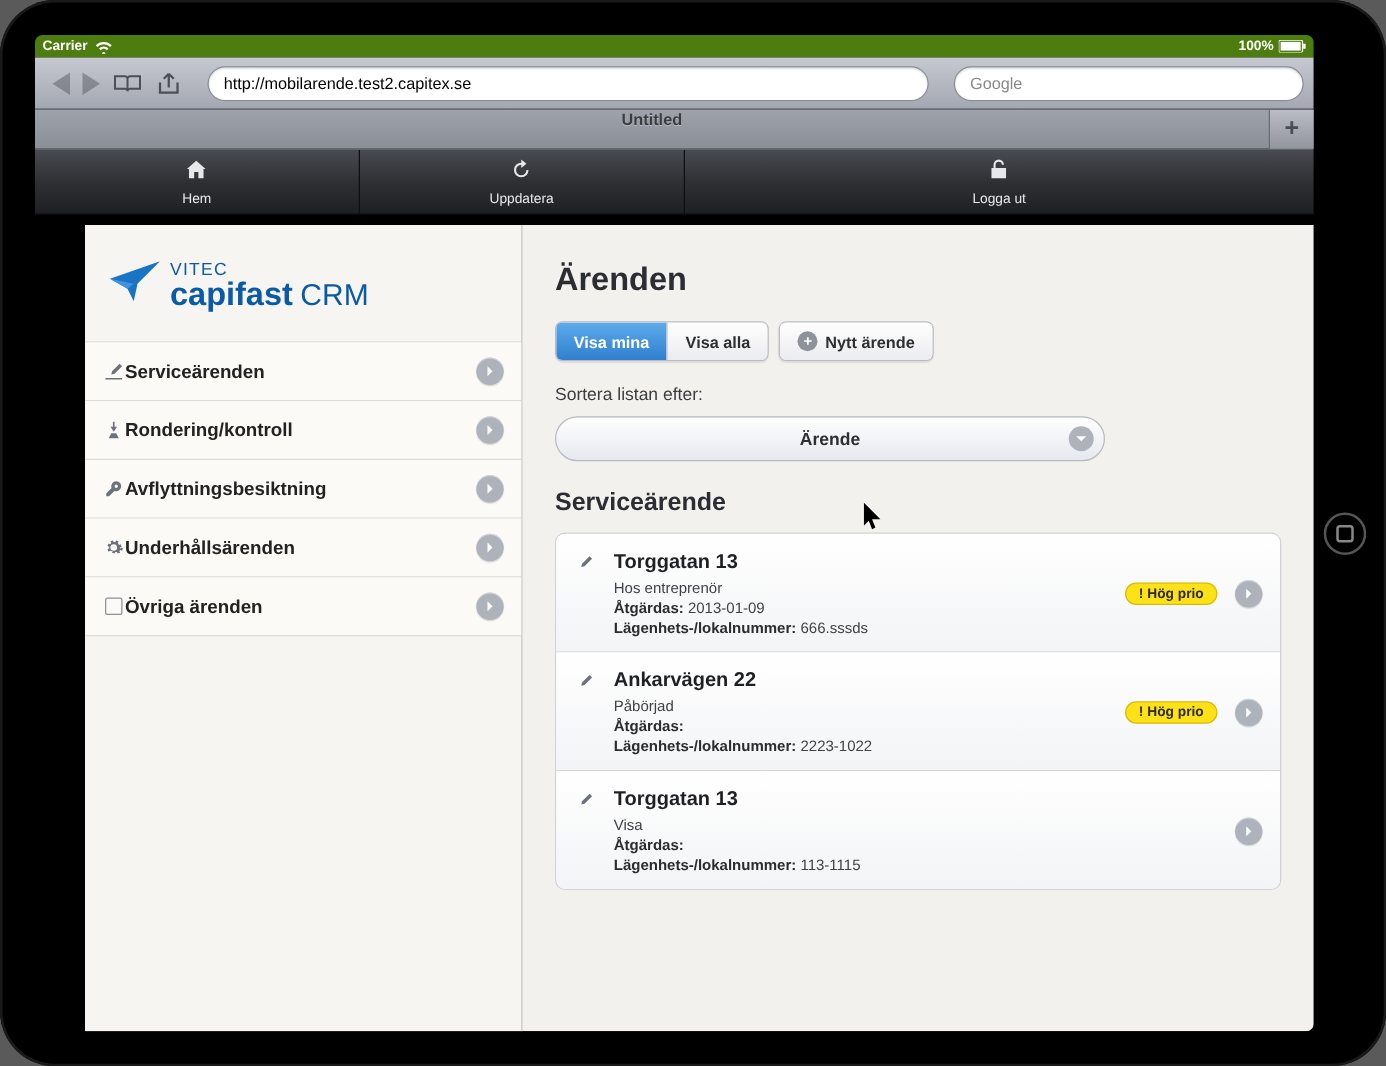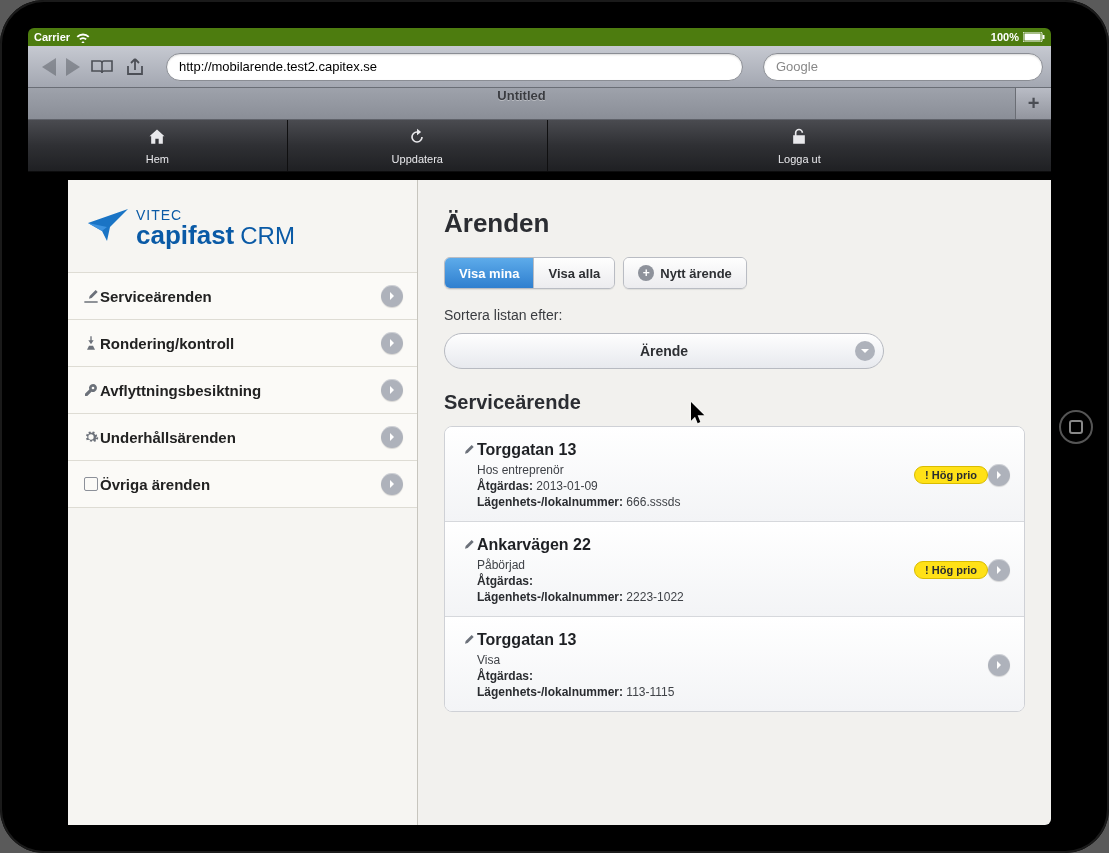--- a/index.html
+++ b/index.html
@@ -140,21 +140,21 @@
   .sort-select .down {
     position:absolute; right:8px; top:50%; transform:translateY(-50%);
     width:20px; height:20px; border-radius:50%; background:#aeb2bb; display:flex; align-items:center; justify-content:center;
   }
   .sort-select .down svg{ width:10px; height:10px; fill:#fff;}
 
   h2.section-title { margin:22px 0 12px; font-size:20px; font-weight:700; color:#2b2d32;}
 
   .card-list { border:1px solid #cfd1d6; border-radius:8px; overflow:hidden; background:#fff;}
   .card {
-    display:flex; align-items:flex-start; padding:14px 14px 12px;
+    display:flex; align-items:flex-start; gap:14px; padding:14px 14px 12px;
     background:linear-gradient(#ffffff,#f3f4f6);
     border-bottom:1px solid #d6d8dc; position:relative;
   }
   .card:last-child{ border-bottom:none;}
   .card .card-icon { color:#6c717a; width:18px; padding-top:2px;}
   .card .card-body { flex:1; font-size:12px; color:#3f4247;}
   .card .card-title { font-size:16px; font-weight:700; color:#1e2024; margin-bottom:4px;}
   .card .row { margin-top:2px;}
   .card .row b { color:#2a2c30;}
   .card .badge {

